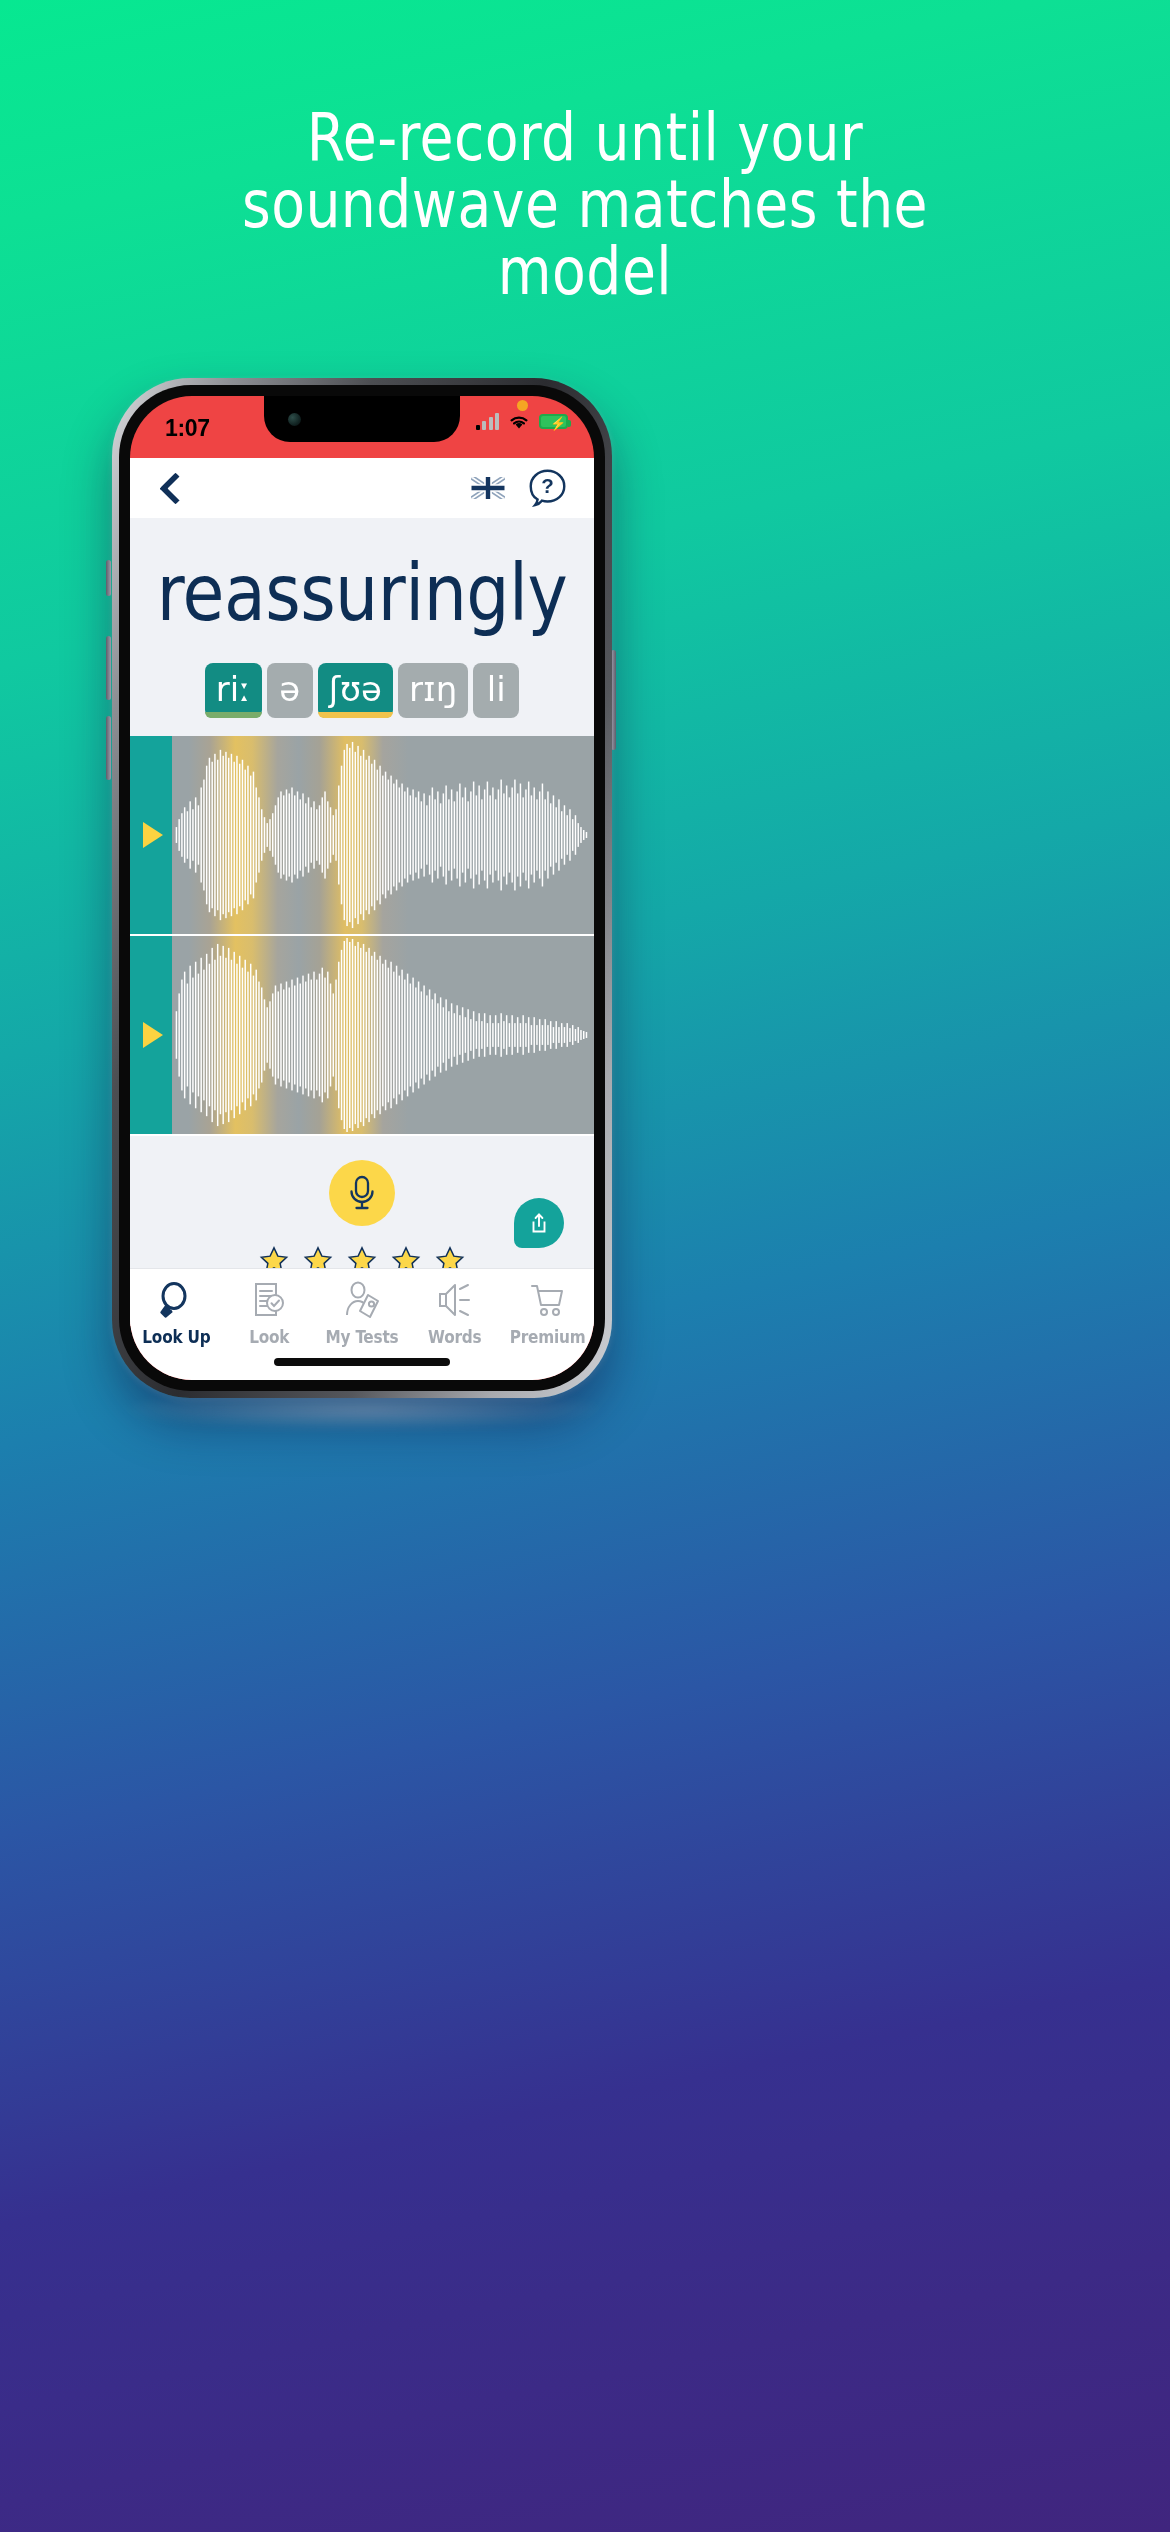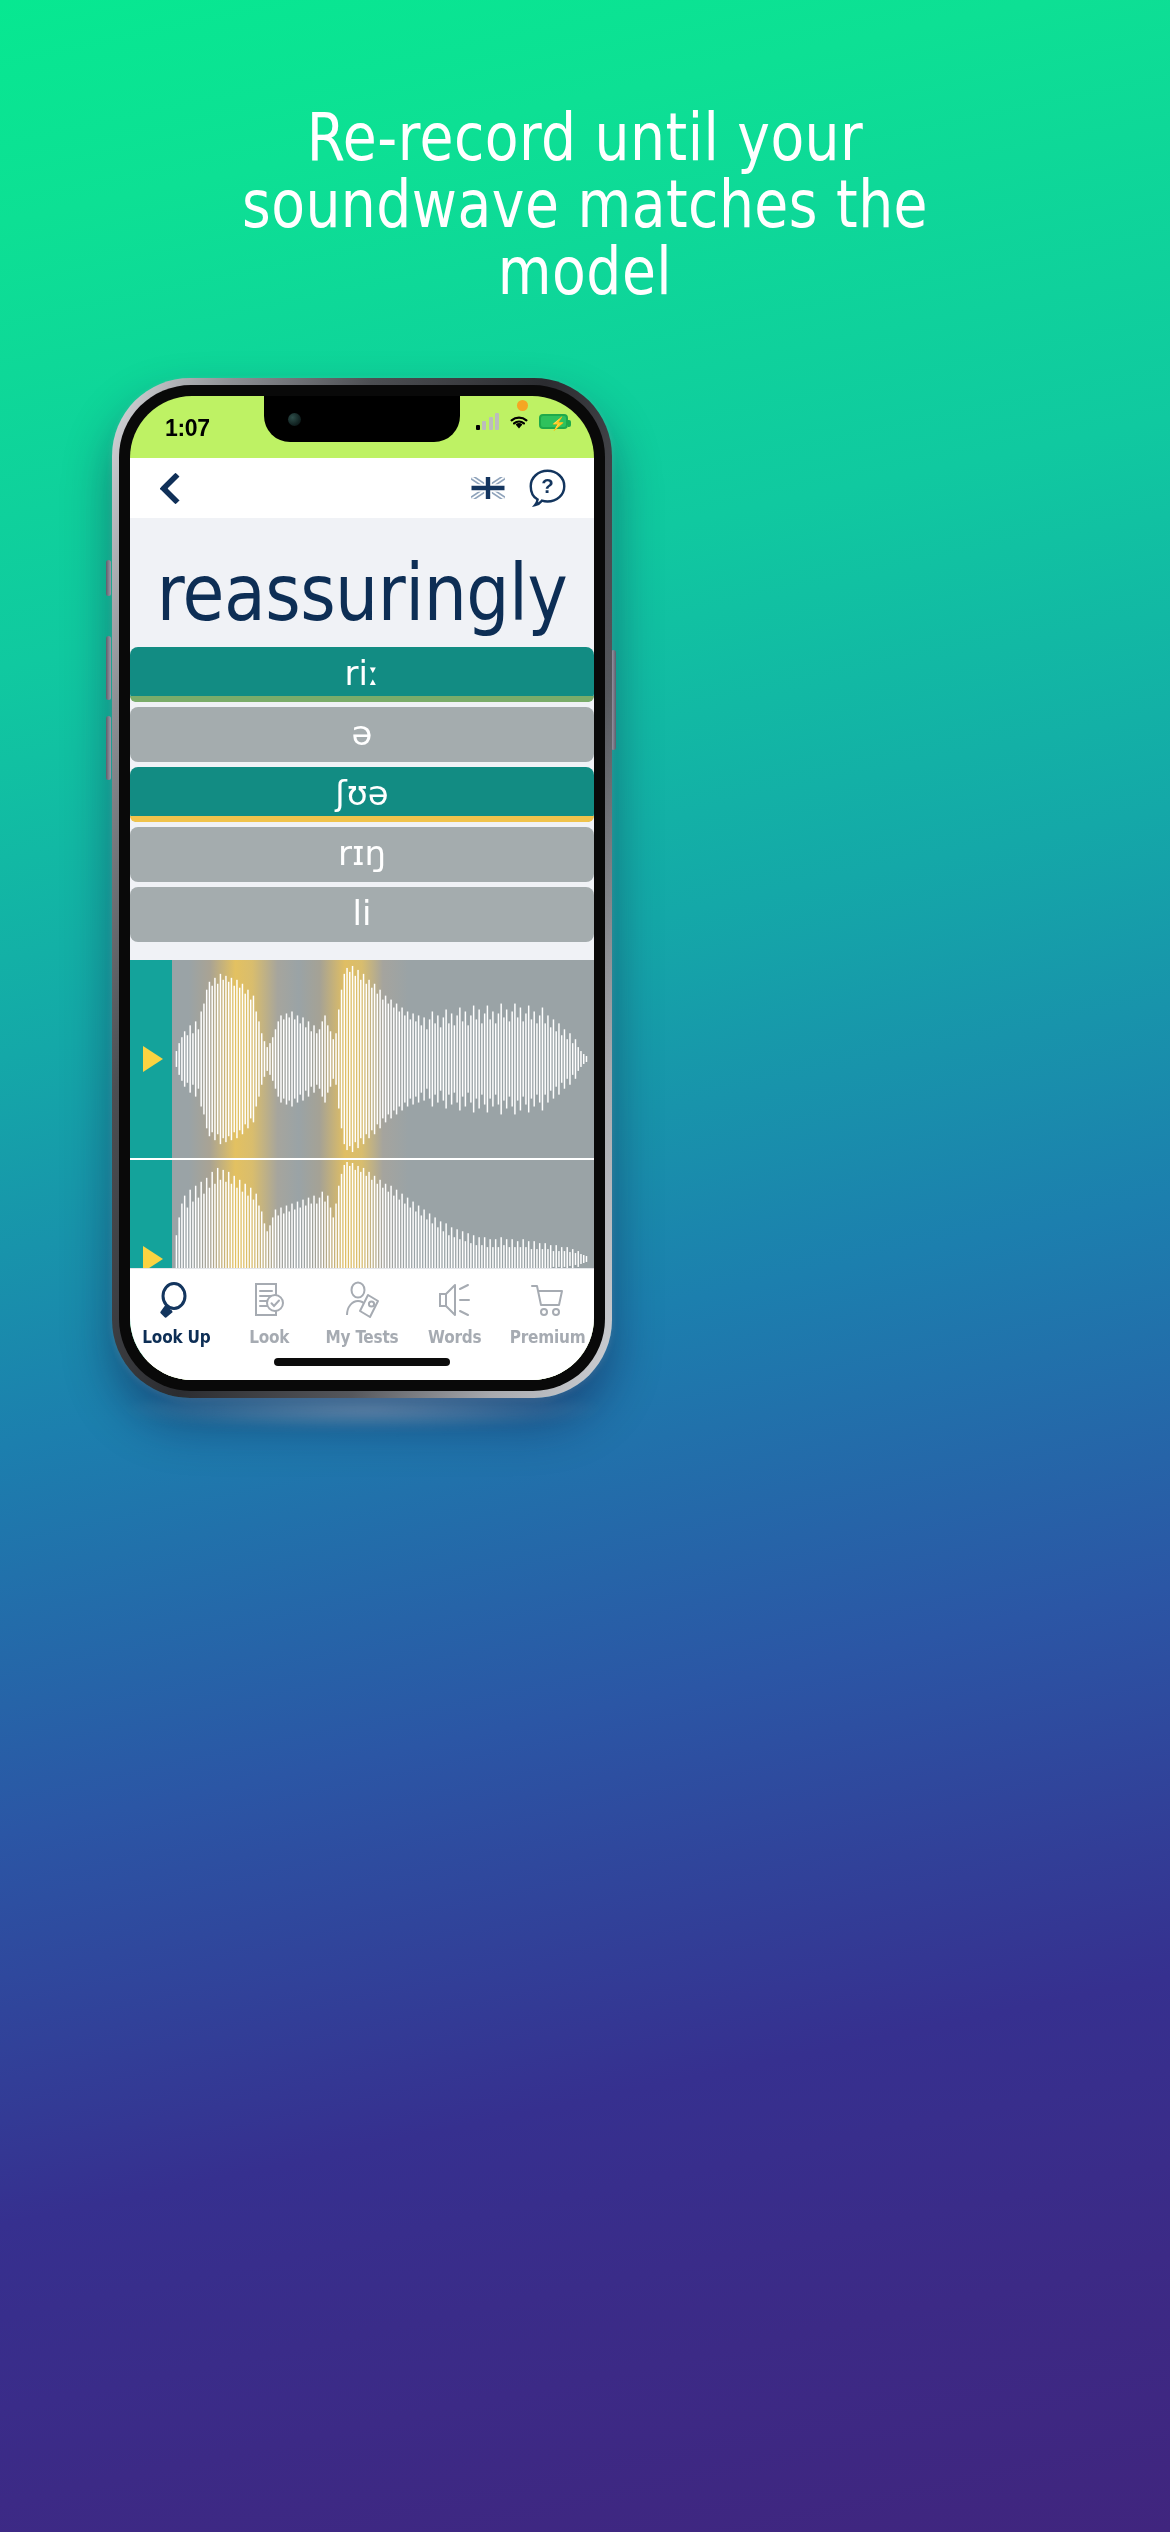--- a/index.html
+++ b/index.html
@@ -42,21 +42,21 @@
   .phone-inner{
     width:100%; height:100%;
     border-radius:72px;
     background:#090909;
     padding:11px;
   }
   .screen{
     position:relative;
     width:100%; height:100%;
     border-radius:62px;
-    background:#bef264;
+    background:#ef4444;
     overflow:hidden;
   }
   
   .btn-sil{ position:absolute; left:106px; top:560px; width:5px; height:36px; border-radius:3px;
     background:linear-gradient(90deg,#6d6f74,#bcbec2); }
   .btn-vup{ position:absolute; left:106px; top:636px; width:5px; height:64px; border-radius:3px;
     background:linear-gradient(90deg,#6d6f74,#bcbec2); }
   .btn-vdn{ position:absolute; left:106px; top:716px; width:5px; height:64px; border-radius:3px;
     background:linear-gradient(90deg,#6d6f74,#bcbec2); }
   .btn-pwr{ position:absolute; left:611px; top:650px; width:5px; height:100px; border-radius:3px;
@@ -109,21 +109,21 @@
   
   .word-panel{
     background:#f0f2f6; padding-top:29px; padding-bottom:18px; text-align:center;
   }
   .word{
     font-family:"DejaVu Sans Condensed","Liberation Sans",sans-serif;
     font-size:78px; color:#0d2e55; font-weight:400; line-height:92px;
     letter-spacing:-.5px;
     transform:scaleX(0.97);
   }
-  .chips{ display:flex; justify-content:center; gap:5px; margin-top:8px;flex-direction:column; }
+  .chips{ display:flex; justify-content:center; gap:5px; margin-top:24px; }
   .chip{
     position:relative; border-radius:8px; padding:7px 11px 10px;
     color:#fff; font-size:34px; line-height:38px; min-width:46px;
     font-family:"DejaVu Sans","Liberation Sans",sans-serif;
     display:flex; align-items:center; justify-content:center;
   }
   .chip.gray{ background:#a4acae; }
   .chip.teal{ background:#128c83; }
   .chip .ul{ position:absolute; left:0; right:0; bottom:0; height:6px; border-radius:0 0 8px 8px; }
 

